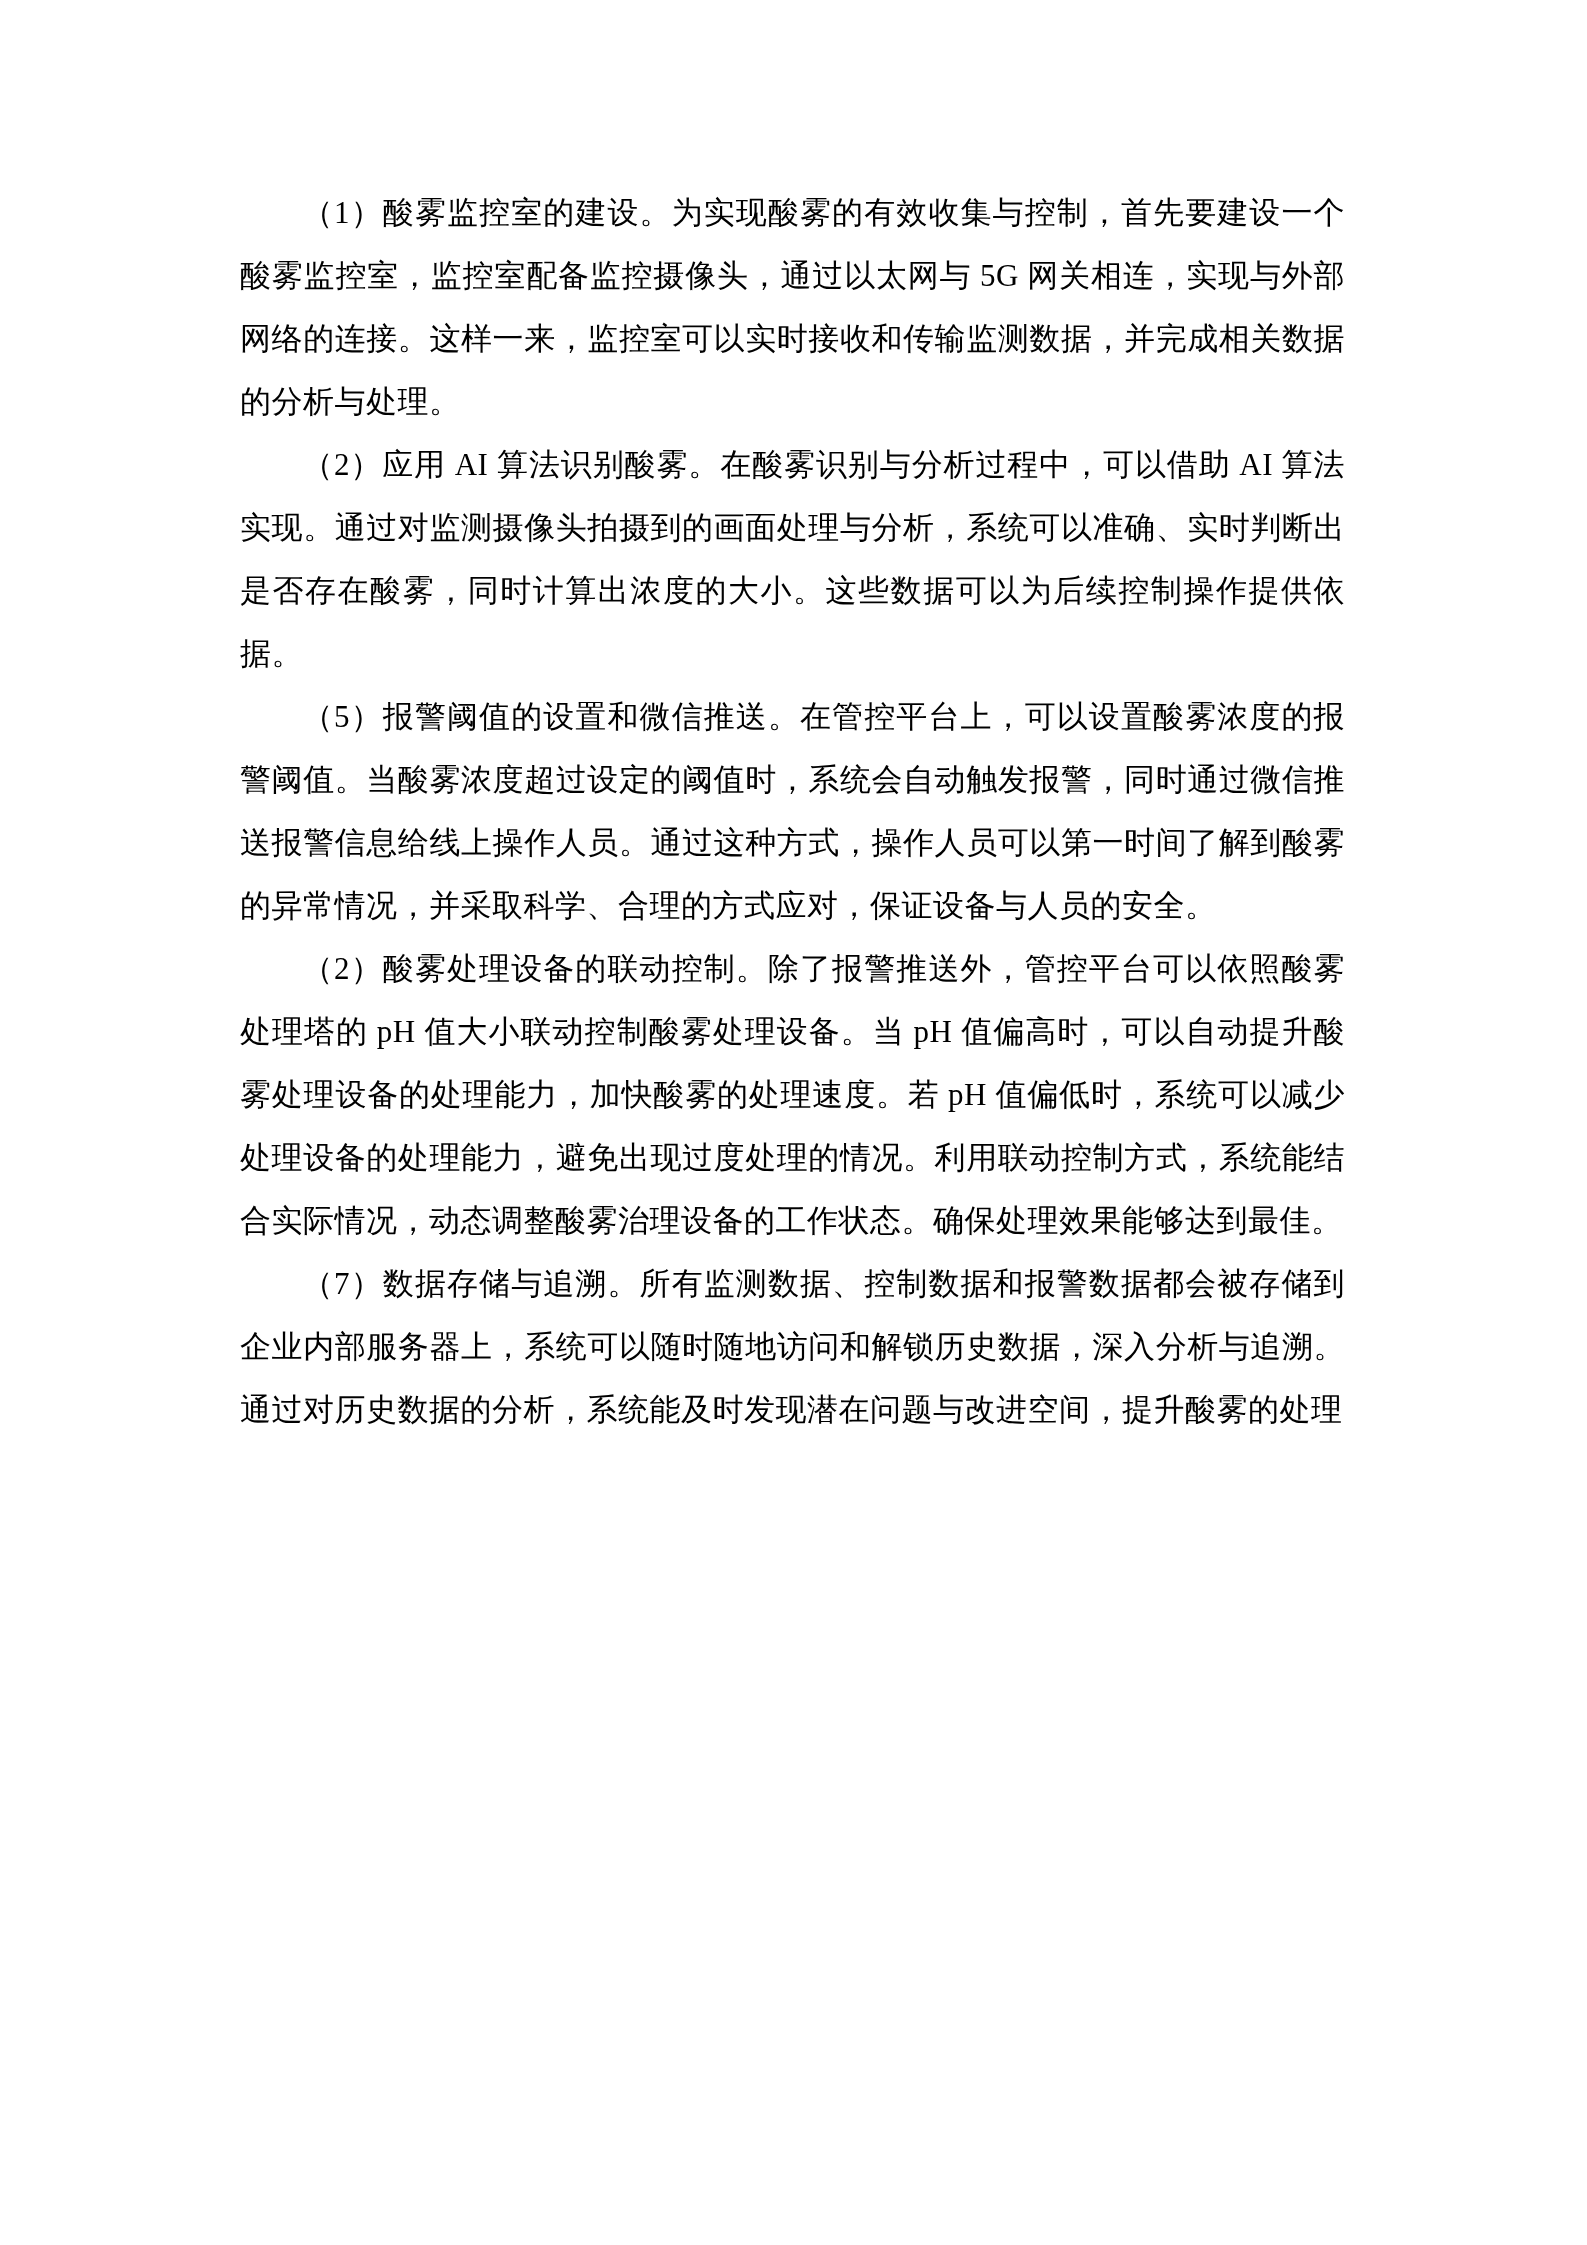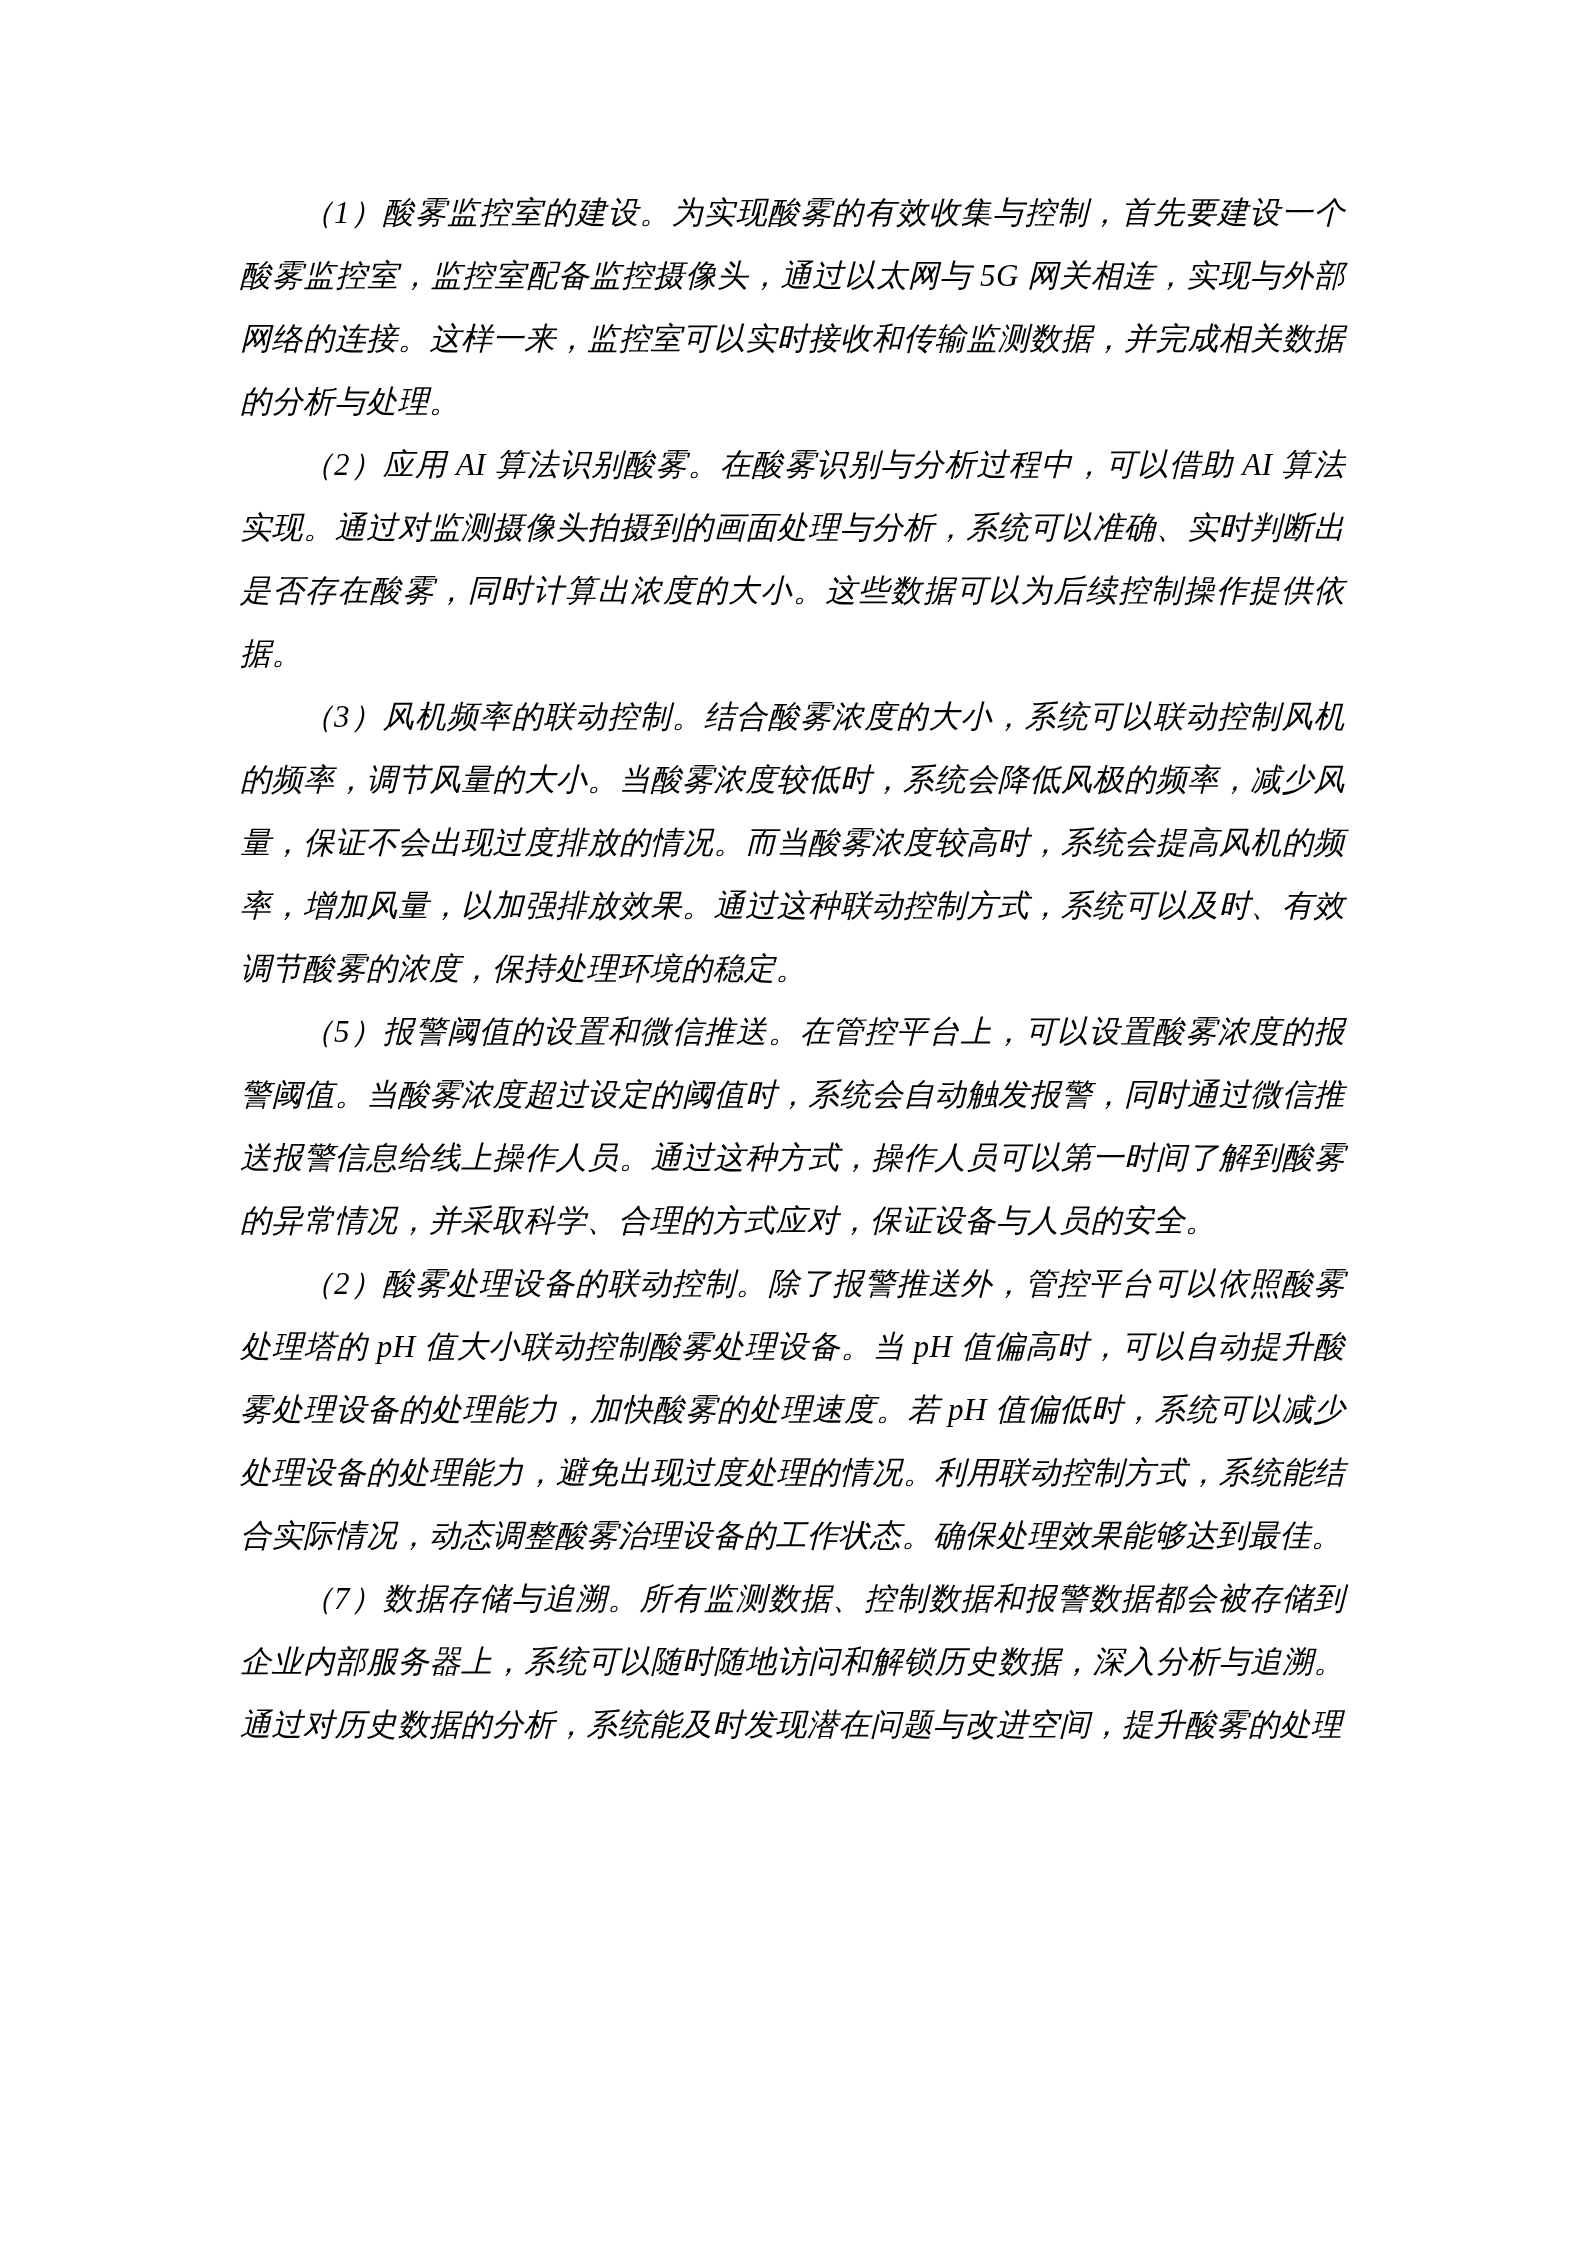--- a/index.html
+++ b/index.html
@@ -23,39 +23,37 @@
   }
   .doc-paragraph {
     margin: 0;
     font-size: 31px;
     line-height: 63px;
     color: #000000;
     text-align: justify;
     text-indent: 2em;
     letter-spacing: 0.5px;
     word-break: break-all;
-    font-style: italic;
   }
   .doc-paragraph sup {
     font-size: 0.62em;
     line-height: 0;
     vertical-align: super;
     letter-spacing: 0;
   }
 </style>
 </head>
 <body>
 
 <div class="page">
 
   <p class="doc-paragraph"><span>（1）酸雾监控室的建设。为实现酸雾的有效收集与控制，首先要建设一个酸雾监控室，监控室配备监控摄像头，通过以太网与 5G 网关相连，实现与外部网络的连接。这样一来，监控室可以实时接收和传输监测数据，并完成相关数据的分析与处理。</span></p>
 
   <p class="doc-paragraph"><span>（2）应用 AI 算法识别酸雾。在酸雾识别与分析过程中，可以借助 AI 算法实现。通过对监测摄像头拍摄到的画面处理与分析，系统可以准确、实时判断出是否存在酸雾，同时计算出浓度的大小。这些数据可以为后续控制操作提供依据。</span></p>
 
-  <p class="doc-paragraph"><span>（3）风机频率的联动控制。结合酸雾浓度的大小，系统可以联动控制风机的频率，调节风量的大小。当酸雾浓度较低时，系统会降低风极的频率，减少风量，保证不会出现过度排放的情况。而当酸雾浓度较高时，系统会提高风机的频率，增加风量，以加强排放效果。通过这种联动控制方式，系统可以及时、有效调节酸雾的浓度，保持处理环境的稳定。</span></p>
 
 
   <p class="doc-paragraph"><span>（5）报警阈值的设置和微信推送。在管控平台上，可以设置酸雾浓度的报警阈值。当酸雾浓度超过设定的阈值时，系统会自动触发报警，同时通过微信推送报警信息给线上操作人员。通过这种方式，操作人员可以第一时间了解到酸雾的异常情况，并采取科学、合理的方式应对，保证设备与人员的安全。</span></p>
 
   <p class="doc-paragraph"><span>（2）酸雾处理设备的联动控制。除了报警推送外，管控平台可以依照酸雾处理塔的 pH 值大小联动控制酸雾处理设备。当 pH 值偏高时，可以自动提升酸雾处理设备的处理能力，加快酸雾的处理速度。若 pH 值偏低时，系统可以减少处理设备的处理能力，避免出现过度处理的情况。利用联动控制方式，系统能结合实际情况，动态调整酸雾治理设备的工作状态。确保处理效果能够达到最佳。</span></p>
 
   <p class="doc-paragraph"><span>（7）数据存储与追溯。所有监测数据、控制数据和报警数据都会被存储到企业内部服务器上，系统可以随时随地访问和解锁历史数据，深入分析与追溯。通过对历史数据的分析，系统能及时发现潜在问题与改进空间，提升酸雾的处理</span></p>
 
 </div>
 

